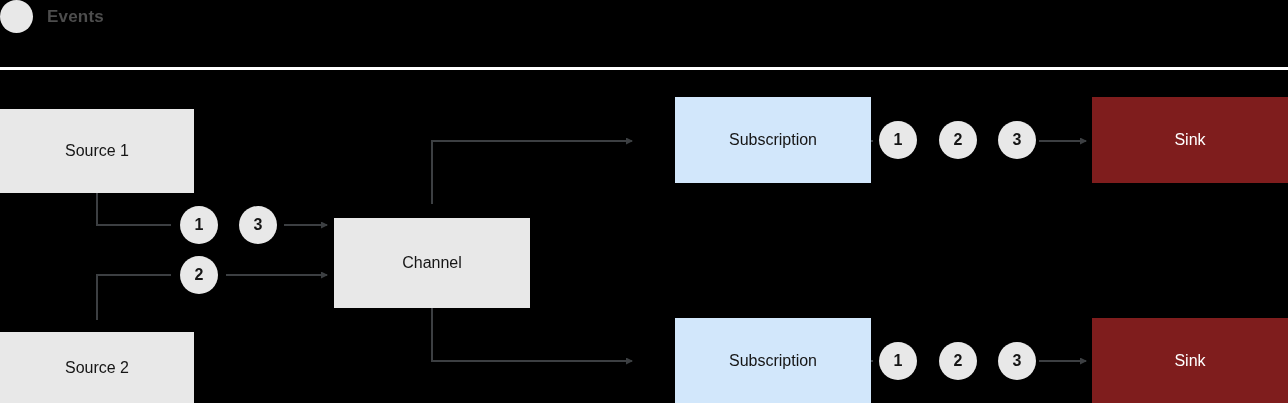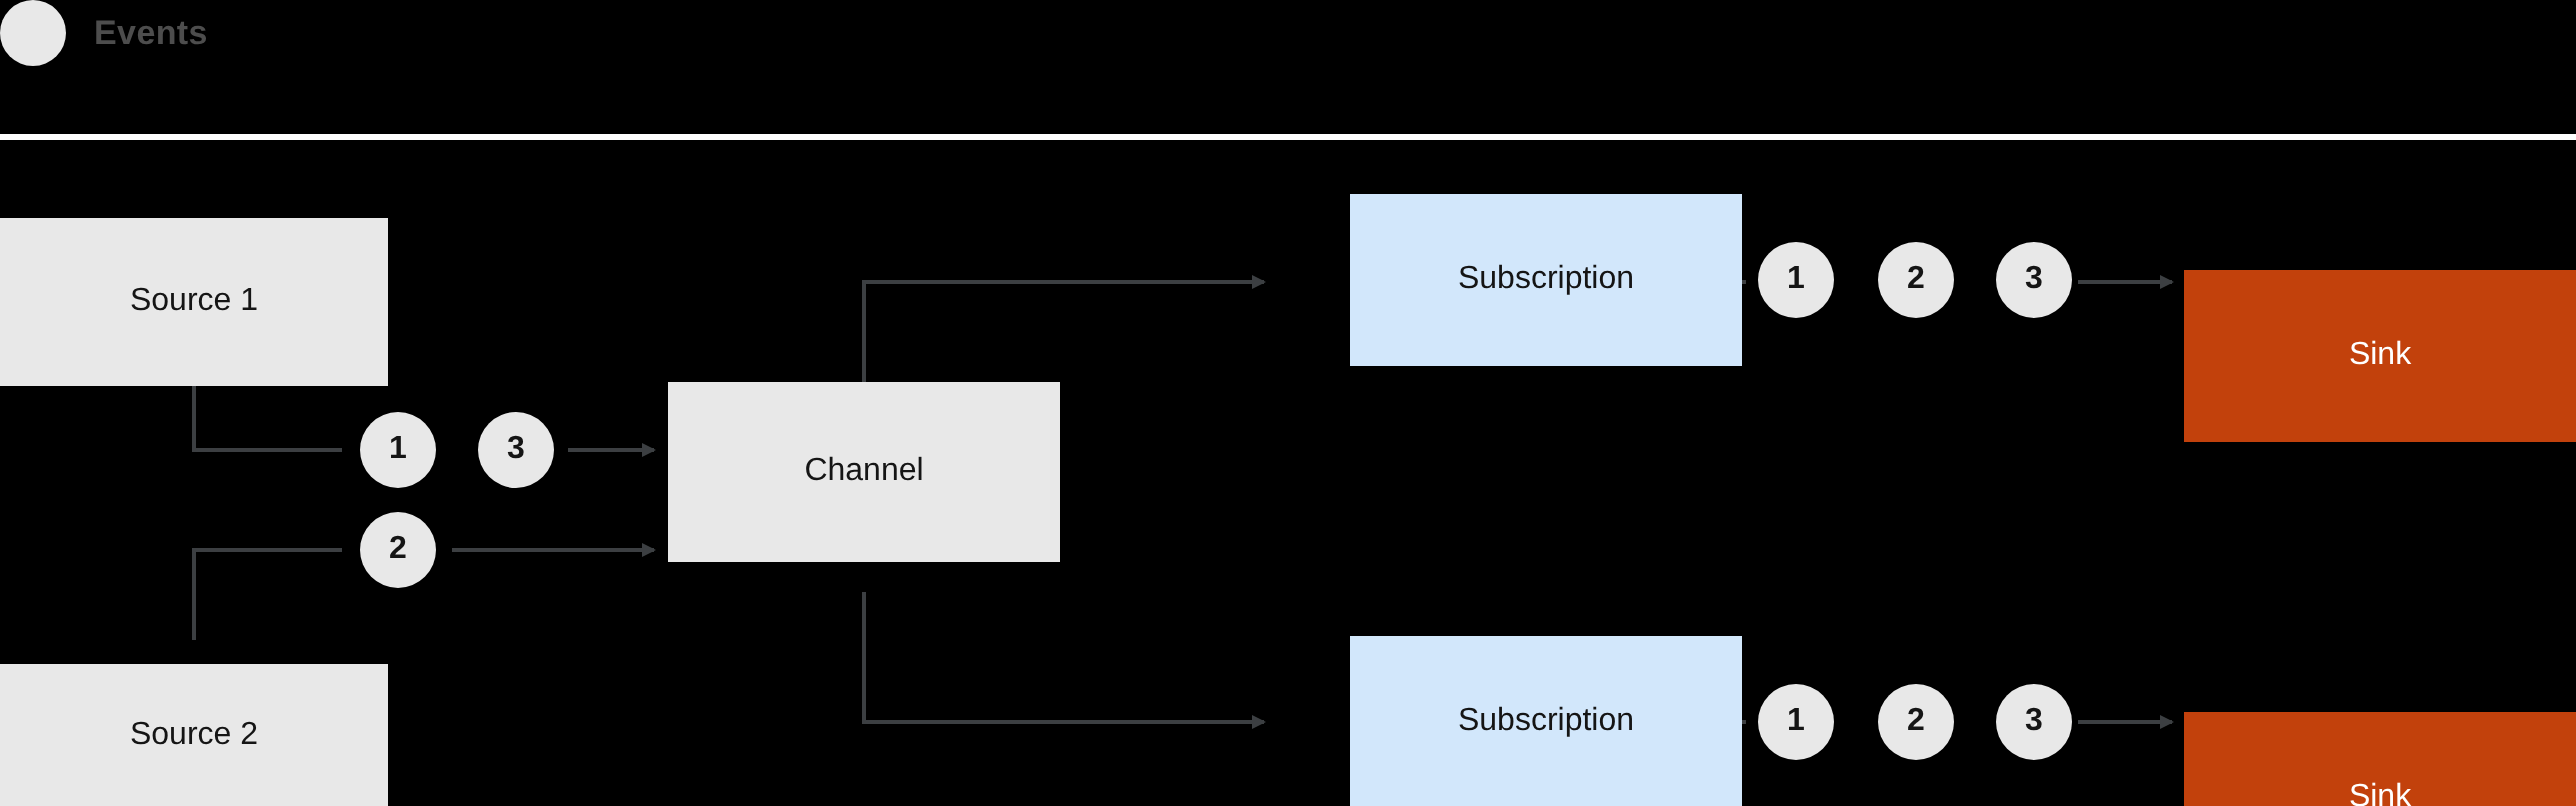--- a/index.html
+++ b/index.html
@@ -78,23 +78,22 @@
   .node-channel {
     background: #e8e8e8;
     color: #151515;
   }
   .node-subscription {
     background: #d2e7fb;
     color: #151515;
     margin-left: 36px;
   }
   .node-sink {
-    background: #c2410c;
+    background: #7f1d1d;
     color: #ffffff;
-    margin-top: 38px;
   }
 
   
   .evt {
     position: absolute;
     width: 38px;
     height: 38px;
     border-radius: 50%;
     background: #e8e8e8;
     color: #151515;
@@ -143,21 +142,21 @@
 </svg>
 
 <div class="node node-source" style="left:0px; top:97px; width:194px; height:84px;">
   <span>Source 1</span>
 </div>
 
 <div class="node node-source" style="left:0px; top:320px; width:194px; height:71px;">
   <span>Source 2</span>
 </div>
 
-<div class="node node-channel" style="left:334px; top:191px; width:196px; height:90px;">
+<div class="node node-channel" style="left:334px; top:218px; width:196px; height:90px;">
   <span>Channel</span>
 </div>
 
 <div class="node node-subscription" style="left:639px; top:97px; width:196px; height:86px;">
   <span>Subscription</span>
 </div>
 
 <div class="node node-subscription" style="left:639px; top:318px; width:196px; height:85px;">
   <span>Subscription</span>
 </div>

